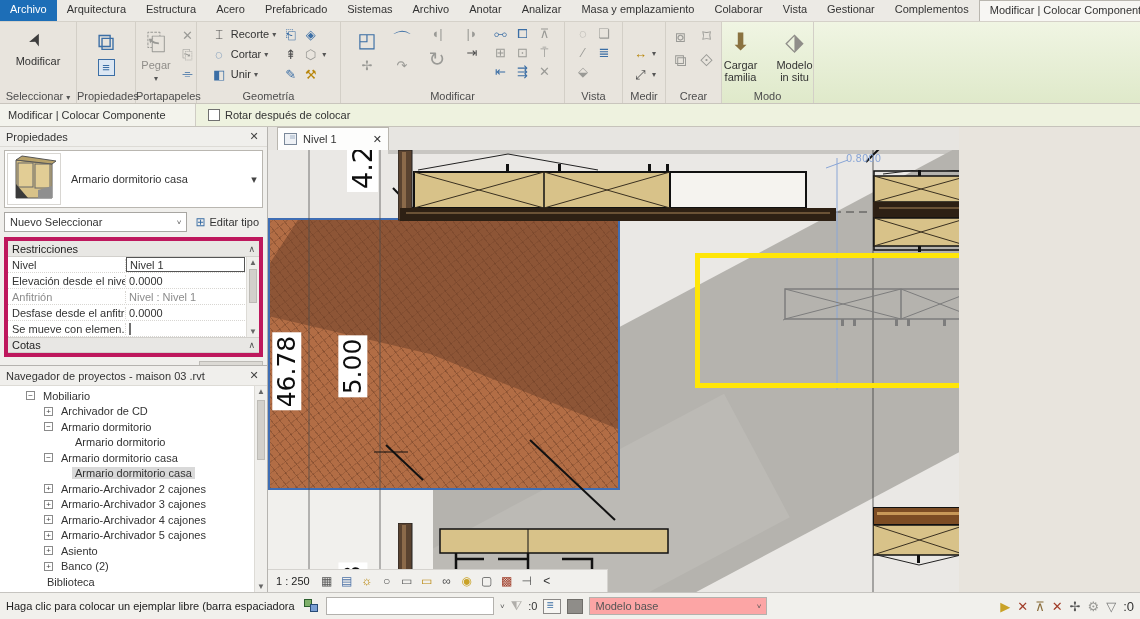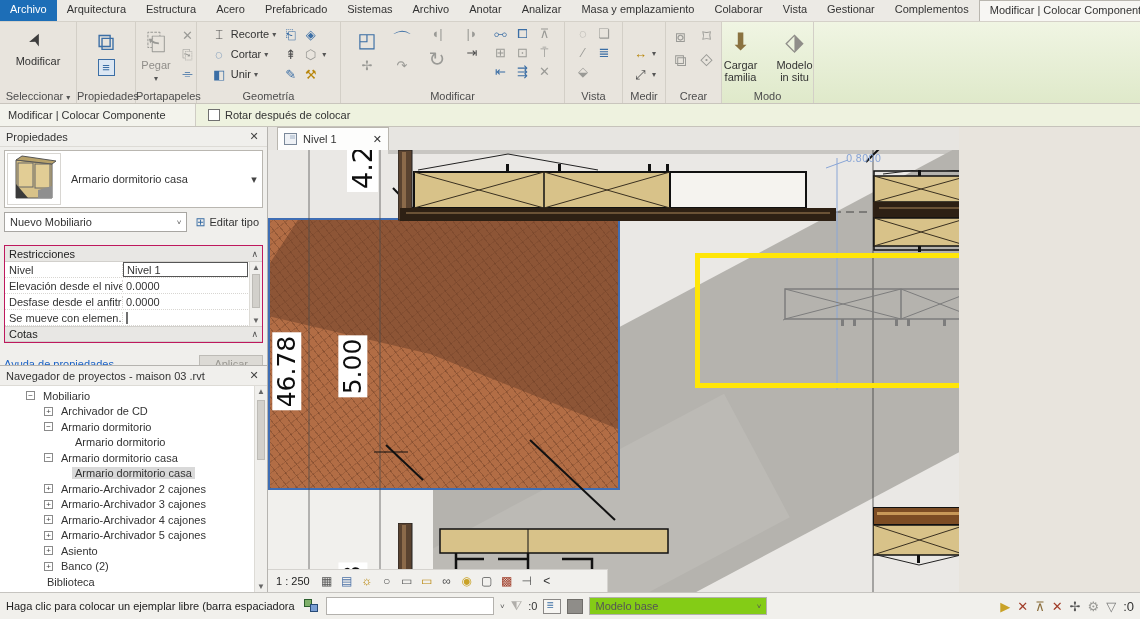--- a/index.html
+++ b/index.html
@@ -41,21 +41,21 @@
   .palette-title .x { margin-left:auto; color:#444; font-size:11px; width:14px; text-align:center; }
   .typesel { margin:3px 4px; background:#fff; border:1px solid #b9b6b0; height:58px; display:flex; align-items:center; }
   .thumb { width:54px; height:52px; margin:2px; border:1px solid #d8d6d2; background:#fff; }
   .typename { flex:1; padding-left:8px; }
   .typedd { width:16px; text-align:center; color:#444; }
   .instrow { display:flex; align-items:center; margin:0 4px 3px 4px; gap:4px; height:22px; }
   .instsel { flex:1; background:#fff; border:1px solid #a8a6a2; height:20px; display:flex; align-items:center; padding:0 5px; }
   .instsel .ddv { margin-left:auto; }
   .edittype { display:flex; align-items:center; gap:4px; padding:0 4px; height:20px; white-space:nowrap; }
   .etic { color:#3b6ea5; font-size:12px; }
-  .propgrid { margin:12px 4px; border:1px solid #be185d; background:#fff; position:relative; }
+  .propgrid { margin:4px 4px; border:4px solid #be185d; background:#fff; position:relative; }
   .sechead { background:#e8e7e4; height:16px; display:flex; align-items:center; padding:0 4px; border-bottom:1px solid #d2d0cc; color:#222; }
   .sechead .chev { margin-left:auto; color:#555; font-size:9px; }
   .prow { display:flex; height:16px; border-bottom:1px dotted #d8d6d2; align-items:center; }
   .prow .pl { width:118px; padding-left:4px; border-right:1px dotted #d8d6d2; overflow:hidden; white-space:nowrap; }
   .prow .pv { flex:1; padding-left:3px; overflow:hidden; white-space:nowrap; }
   .pv.boxed { border:1px solid #555; height:15px; display:flex; align-items:center; margin-right:14px; }
   .pv.dim { color:#8c8c8c; }
   .pv .chkbox { width:11px; height:11px; }
   .vscroll { position:absolute; right:0; top:0; bottom:0; width:13px; background:#f0efec; border-left:1px solid #dddbd6; font-size:8px; color:#666; text-align:center; }
   .vscroll .sup { position:absolute; top:1px; left:0; right:0; }
@@ -103,21 +103,21 @@
   .stmsg { white-space:nowrap; overflow:hidden; max-width:292px; color:#222; }
   .wsicon { width:16px; height:14px; position:relative; flex:none; }
   .wsicon i { position:absolute; width:8px; height:8px; border:1px solid #2c5f2d; background:#7fb069; }
   .wsicon i:last-child { left:6px; top:5px; border-color:#274b77; background:#7a9fd4; }
   .stinput { width:168px; height:18px; background:#fff; border:1px solid #b3b1ad; }
   .stfunnel { color:#b0aeaa; font-size:13px; }
   .stcount { color:#333; }
   .stpanelic { width:18px; height:15px; border:1px solid #8a8886; background:#f6f5f2; position:relative; }
   .stpanelic:before { content:"≡"; position:absolute; left:2px; top:-2px; font-size:12px; color:#3b6ea5; }
   .stdarkic { width:16px; height:15px; background:#8f8d89; border:1px solid #6f6d69; }
-  .stselect { width:178px; height:18px; background:#84cc16; border:1px solid #b3b1ad; display:flex; align-items:center; padding:0 5px; color:#555; }
+  .stselect { width:178px; height:18px; background:#fca5a5; border:1px solid #b3b1ad; display:flex; align-items:center; padding:0 5px; color:#555; }
   .stselect .ddv { margin-left:auto; }
   .sticons { margin-left:auto; display:flex; align-items:center; gap:7px; font-size:13px; }
 </style>
 </head>
 <body>
 
 <div class="app">
 
   <div class="tabbar">
     <div class="rtab file">Archivo</div>
@@ -324,41 +324,45 @@
             <rect x="27" y="10" width="15" height="24" fill="#e2cd95" stroke="#666"></rect>
             <polygon points="8,30 20,44 8,44" fill="#3a3a3a"></polygon>
             <polygon points="30,36 44,32 44,44 30,44" fill="#8f8f8f"></polygon>
           </svg>
         </div>
         <div class="typename">Armario dormitorio casa</div>
         <div class="typedd">▾</div>
       </div>
       <div class="instrow">
         <div class="instsel">
-          <span>Nuevo Mobiliario</span>
+          <span>Nuevo Seleccionar</span>
           <span class="ddv">˅</span>
         </div>
         <div class="edittype">
           <span class="etic">⊞</span>
           <span>Editar tipo</span>
         </div>
       </div>
       <div class="propgrid" style="margin-right:4px;position:relative">
         <div class="sechead">
           <span>Restricciones</span>
           <span class="chev">∧</span>
         </div>
         <div style="position:relative">
           <div class="prow">
             <span class="pl">Nivel</span>
             <span class="pv boxed">Nivel 1</span>
           </div>
           <div class="prow">
             <span class="pl">Elevación desde el nivel</span>
             <span class="pv">0.0000</span>
+          </div>
+          <div class="prow">
+            <span class="pl" style="color:#8c8c8c">Anfitrión</span>
+            <span class="pv dim">Nivel : Nivel 1</span>
           </div>
           <div class="prow">
             <span class="pl">Desfase desde el anfitr...</span>
             <span class="pv">0.0000</span>
           </div>
           <div class="prow">
             <span class="pl">Se mueve con elemen...</span>
             <span class="pv"><span class="chkbox"></span></span>
           </div>
           <div class="vscroll">

